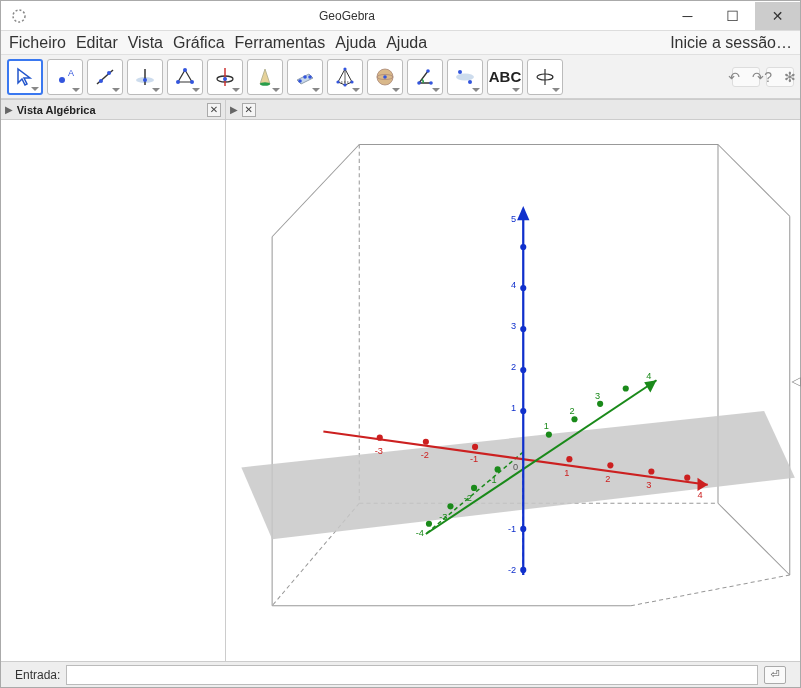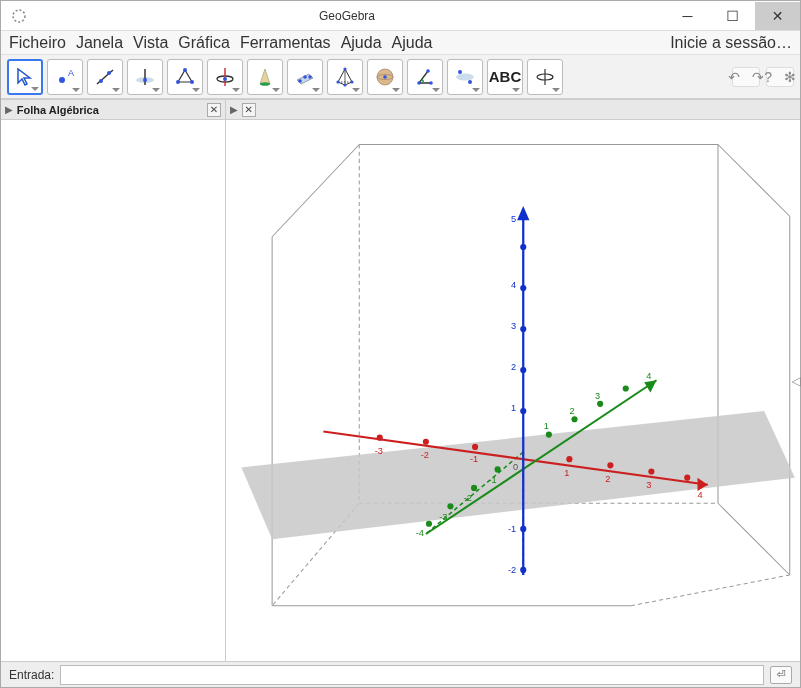--- a/index.html
+++ b/index.html
@@ -23,21 +23,21 @@
   .tool-small.row { display:flex; gap:12px; border:1px solid #ddd; border-radius:3px; padding:1px 8px; background:#fafafa; }
   .content { flex:1; display:flex; background:#fff; border-top:1px solid #ccc; }
   .panel { display:flex; flex-direction:column; }
   .panel.left { width: 225px; border-right:1px solid #ccc; }
   .panel.right { flex:1; position:relative; }
   .panel-header { height:20px; background:#e8e8e8; border-bottom:1px solid #ccc; display:flex; align-items:center; padding:0 4px; font-size:11px; color:#222; }
   .panel-header .tri { margin-right:4px; color:#666; font-size:10px; }
   .panel-header .title { font-weight:bold; flex:1; }
   .panel-header .xbtn { width:14px; height:14px; border:1px solid #aaa; display:flex; align-items:center; justify-content:center; font-size:10px; color:#444; background:#f5f5f5; }
   .panel-body { flex:1; background:#fff; position:relative; overflow:hidden; }
-  .statusbar { height:26px; background:#eee; border-top:1px solid #ccc; display:flex; align-items:center; padding:0 8px; font-size:12px; gap:6px; }
+  .statusbar { height:26px; background:#eee; border-top:1px solid #ccc; display:flex; align-items:center; padding:0 14px; font-size:12px; gap:6px; }
   .statusbar .label { color:#333; }
   .statusbar input { flex:1; height:20px; border:1px solid #bbb; padding:0 4px; font-size:12px; }
   .statusbar .kbd { width:22px; height:18px; border:1px solid #aaa; border-radius:2px; display:flex; align-items:center; justify-content:center; font-size:11px; color:#555; background:#fafafa; }
   .side-caret { position:absolute; right:-1px; top:50%; transform:translateY(-50%); width:10px; height:20px; display:flex; align-items:center; justify-content:center; color:#888; font-size:12px; }
   svg { display:block; }
 </style>
 </head>
 <body>
 
 <div class="window">
@@ -51,21 +51,21 @@
     <div class="titlebar-title">GeoGebra</div>
     <div class="titlebar-buttons">
       <div class="titlebar-btn">─</div>
       <div class="titlebar-btn">☐</div>
       <div class="titlebar-btn close">✕</div>
     </div>
   </div>
 
   <div class="menubar">
     <span class="menu-item">Ficheiro</span>
-    <span class="menu-item">Janela</span>
+    <span class="menu-item">Editar</span>
     <span class="menu-item">Vista</span>
     <span class="menu-item">Gráfica</span>
     <span class="menu-item">Ferramentas</span>
     <span class="menu-item">Ajuda</span>
     <span class="menu-item">Ajuda</span>
     <span class="menu-right">Inicie a sessão…</span>
   </div>
 
   <div class="toolbar">
     <div class="tool active">
@@ -189,21 +189,21 @@
         <span>?</span>
         <span>✻</span>
       </div>
     </div>
   </div>
 
   <div class="content">
     <div class="panel left">
       <div class="panel-header">
         <span class="tri">▶</span>
-        <span class="title">Folha Algébrica</span>
+        <span class="title">Vista Algébrica</span>
         <span class="xbtn">✕</span>
       </div>
       <div class="panel-body"></div>
     </div>
 
     <div class="panel right">
       <div class="panel-header">
         <span class="tri">▶</span>
         <span class="xbtn">✕</span>
       </div>

